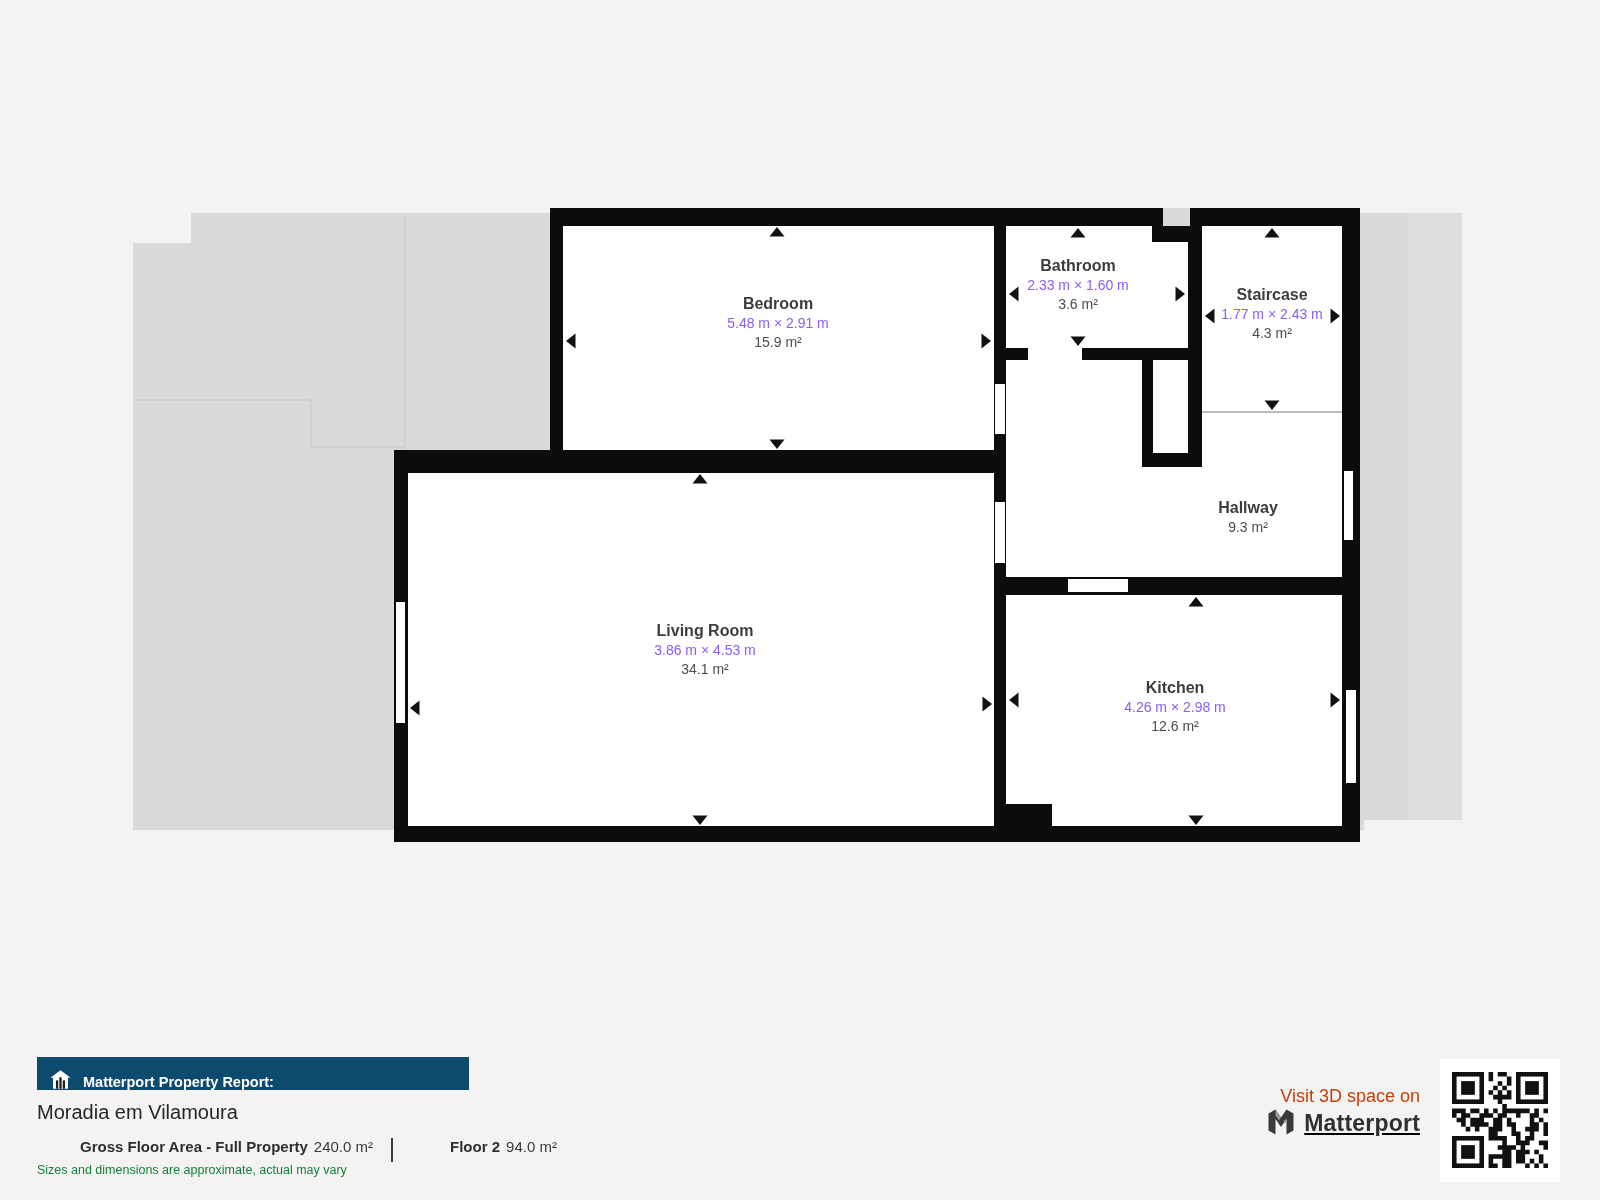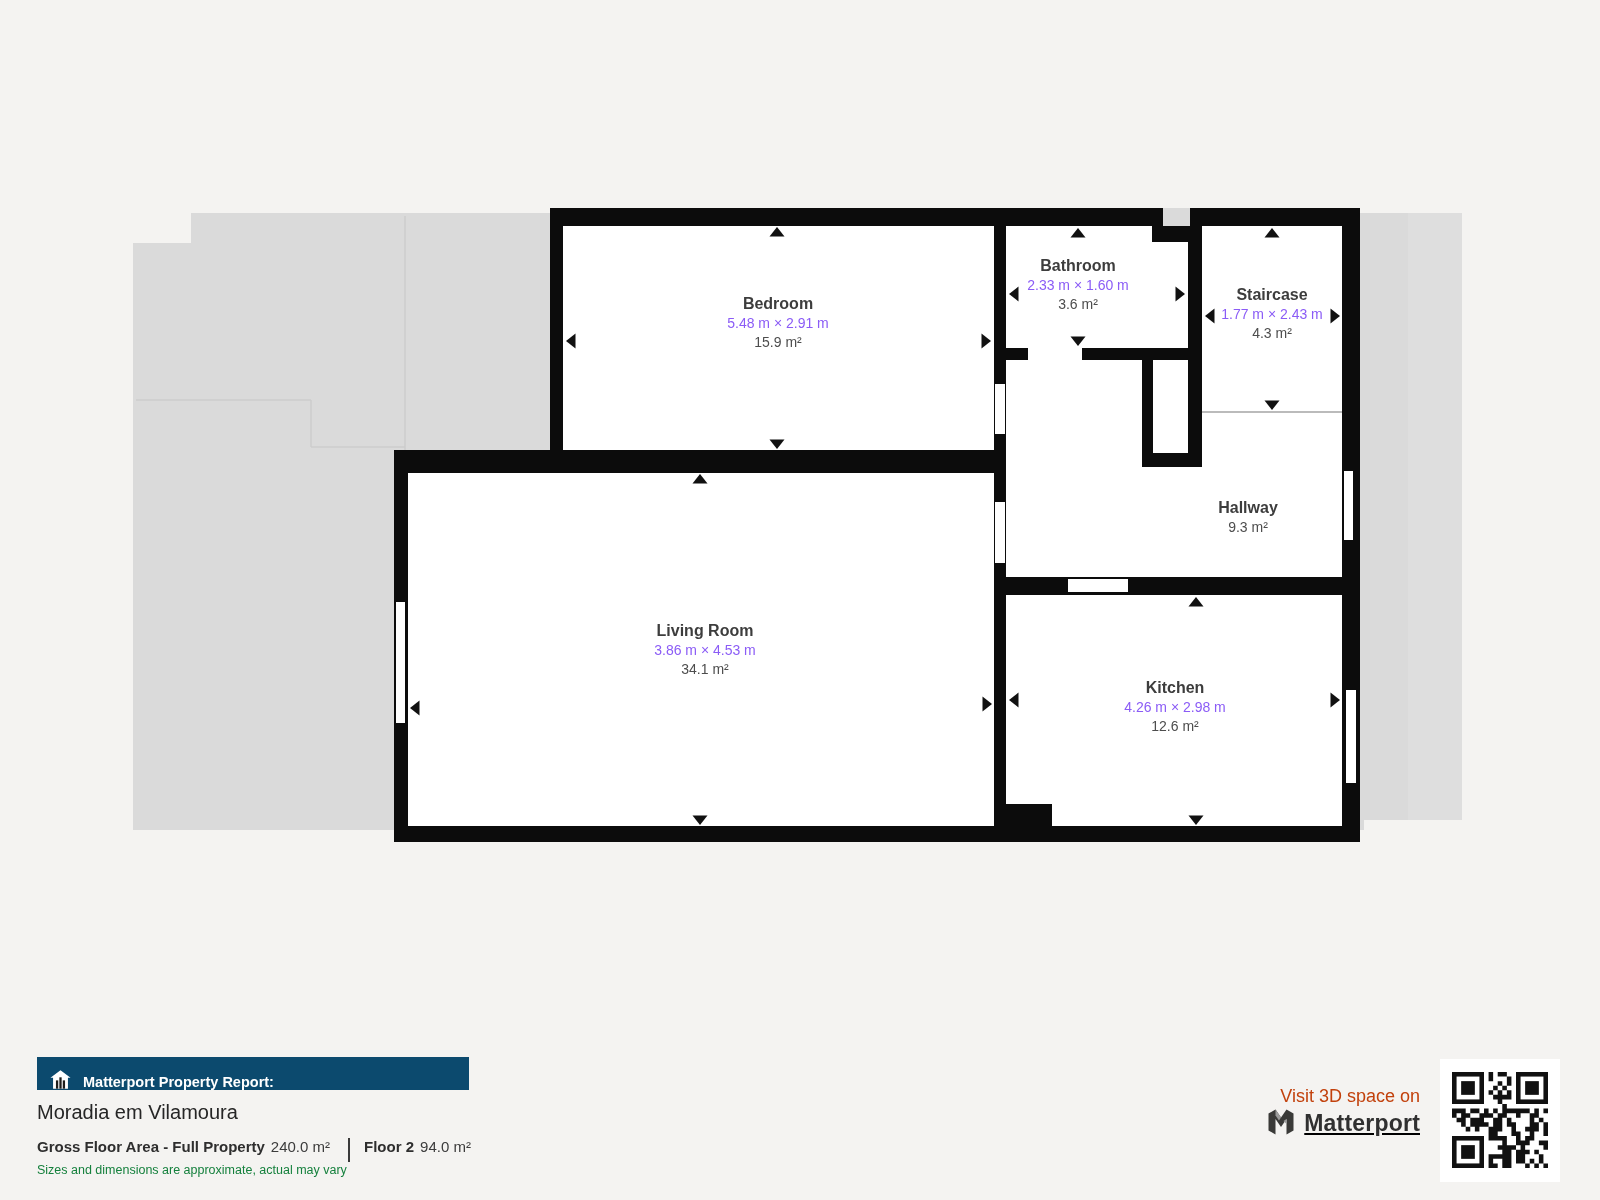--- a/index.html
+++ b/index.html
@@ -22,21 +22,21 @@
     background:#0c4a6e;display:flex;align-items:flex-end;padding-left:13px;
     box-sizing:border-box;
   }
   .report-bar-text{color:#ffffff;font-size:14.5px;font-weight:bold;margin-left:12px;}
   .property-title{
     position:absolute;left:37px;top:1101px;font-size:20px;font-weight:normal;color:#262626;
   }
   .area-line{
     position:absolute;left:37px;top:1138px;display:flex;align-items:baseline;font-size:15px;color:#3c3c3c;
   }
-  .area-line .lbl{font-weight:bold;color:#2e2e2e;margin-right:6px;}
+  .area-line .lbl{font-weight:bold;color:#2e2e2e;margin-right:6px;margin-left:43px;}
   .area-line .val{margin-right:4px;}
   .vdiv{width:2px;height:24px;background:#3a3a3a;margin:0 14px;align-self:center;}
   .disclaimer{
     position:absolute;left:37px;top:1163px;font-size:12.5px;color:#15803d;
   }
   .visit-block{
     position:absolute;right:180px;top:1086px;text-align:right;
   }
   .visit-text{font-size:18px;color:#c2410c;}
   .logo-row{display:flex;align-items:flex-end;justify-content:flex-end;text-decoration:underline;}

